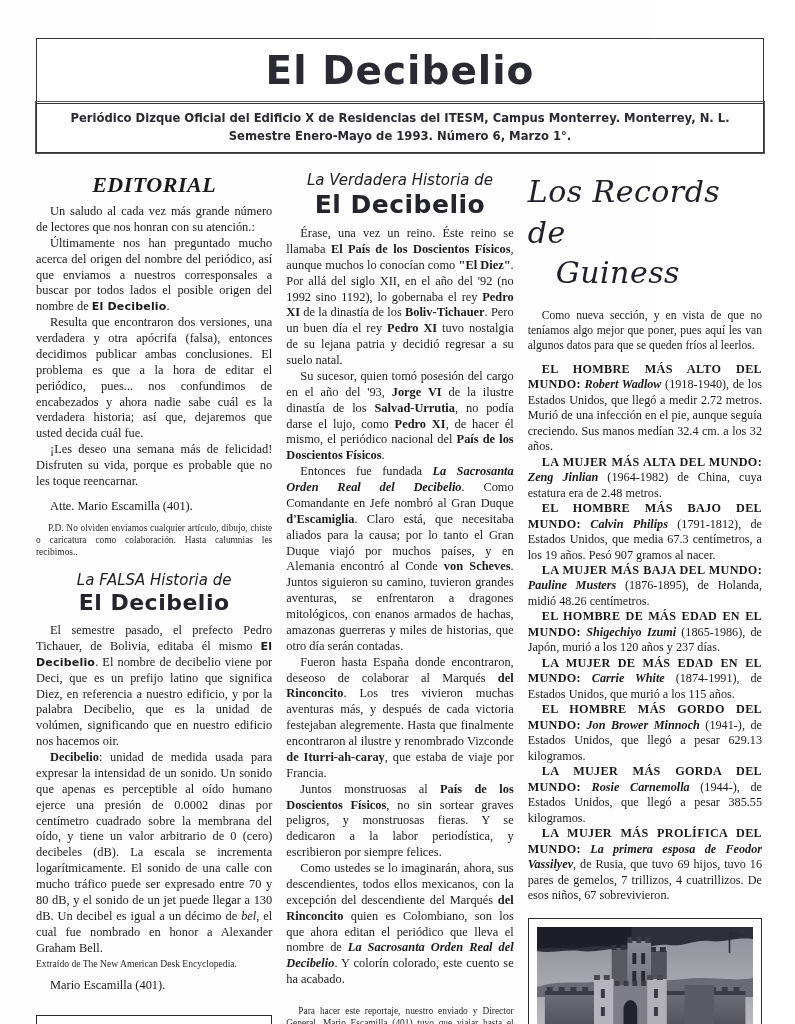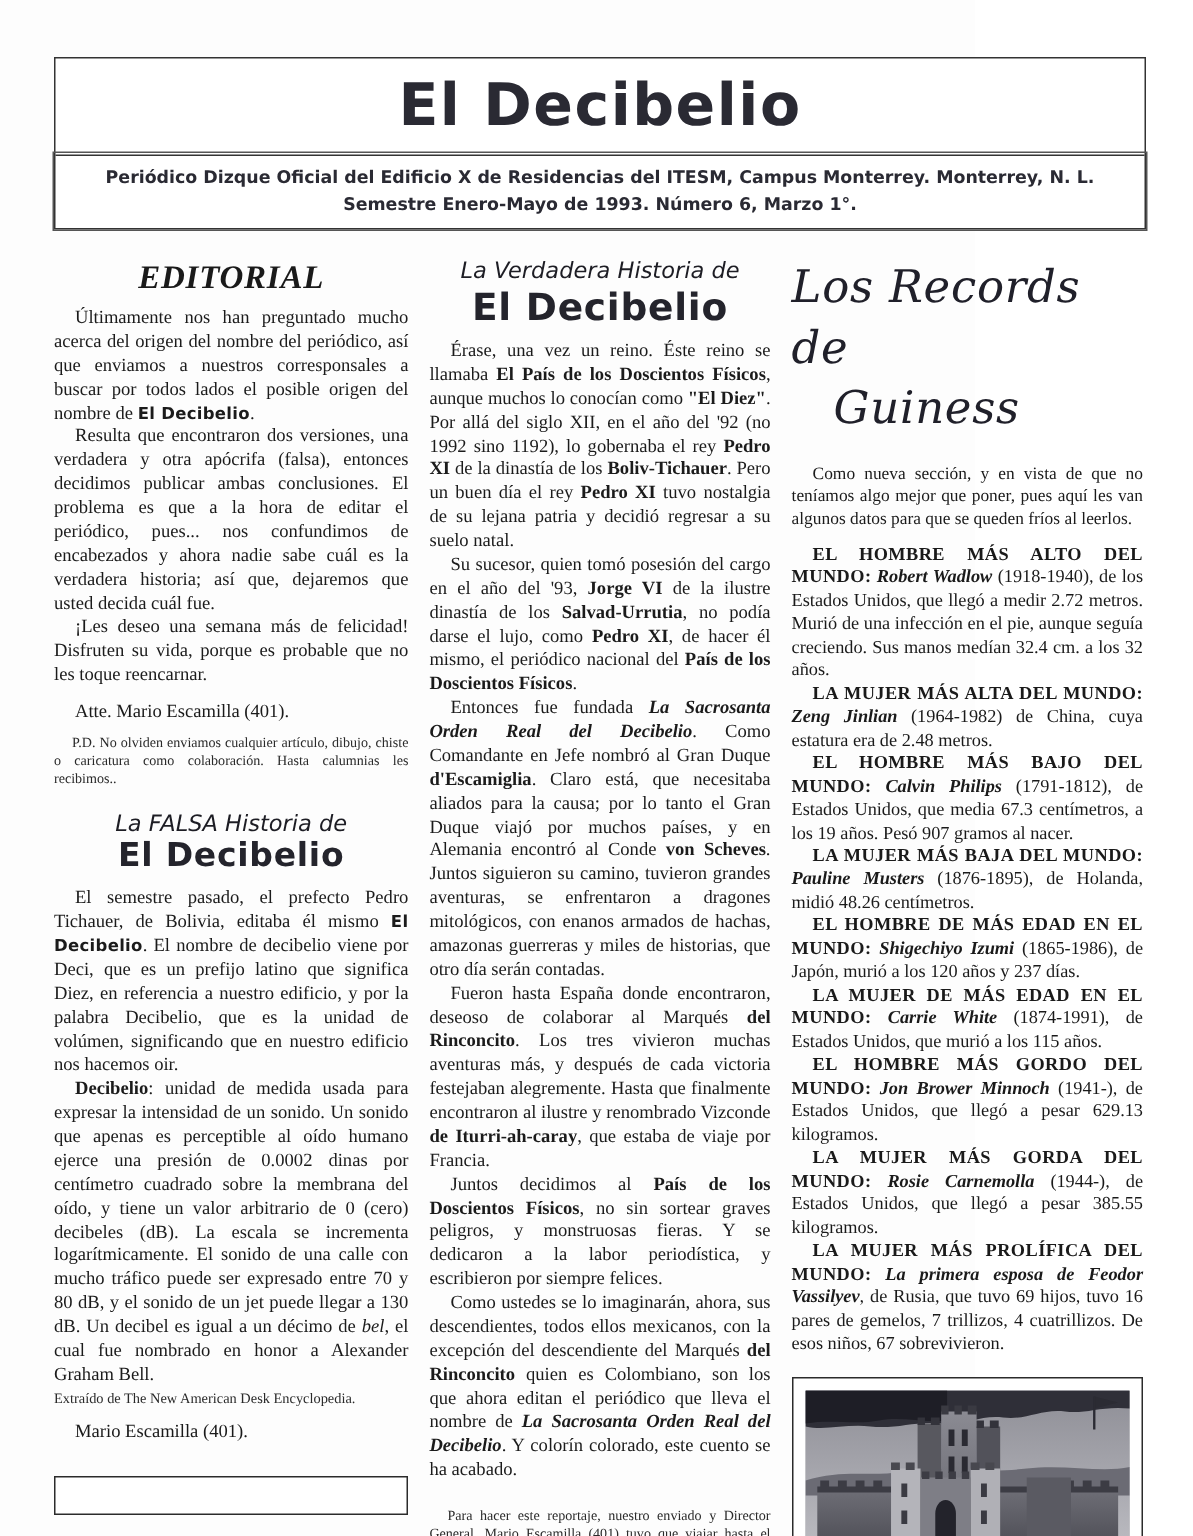--- a/index.html
+++ b/index.html
@@ -207,20 +207,21 @@
       <span class="line2">Semestre Enero-Mayo de 1993.  Número 6, Marzo 1°.</span>
     </div>
   </div>
 
   <div class="columns">
 
     <div class="col col-left">
 
       <h2 class="sec-editorial">EDITORIAL</h2>
 
+      <p class="body">Un saludo al cada vez más grande número de lectores que nos honran con su atención.:</p>
       <p class="body"><span>Últimamente nos han preguntado mucho acerca del origen del nombre del periódico, así que enviamos a nuestros corresponsales a buscar por todos lados el posible origen del nombre de </span><span class="logoinline">El Decibelio</span><span>.</span></p>
       <p class="body">Resulta que encontraron dos versiones, una verdadera y otra apócrifa (falsa), entonces decidimos publicar ambas conclusiones. El problema es que a la hora de editar el periódico, pues... nos confundimos de encabezados y ahora nadie sabe cuál es la verdadera historia; así que, dejaremos que usted decida cuál fue.</p>
       <p class="body">¡Les deseo una semana más de felicidad! Disfruten su vida, porque es probable que no les toque reencarnar.</p>
       <p class="sign">Atte. Mario Escamilla (401).</p>
       <p class="tiny">P.D. No olviden enviamos cualquier artículo, dibujo, chiste o caricatura como colaboración. Hasta calumnias les recibimos..</p>
 
       <div style="height:14px"></div>
       <div class="smallcaps-head">La FALSA Historia de</div>
       <div class="decibelio-logo small">El Decibelio</div>
 
@@ -258,21 +259,21 @@
       <div class="decibelio-logo">El Decibelio</div>
 
       <p class="body"><span>Érase, una vez un reino. Éste reino se llamaba </span><span class="b">El País de los Doscientos Físicos</span><span>, aunque muchos lo conocían como </span><span class="b">"El Diez"</span><span>. Por allá del siglo XII, en el año del '92 (no 1992 sino 1192), lo gobernaba el rey </span><span class="b">Pedro XI</span><span> de la dinastía de los </span><span class="b">Boliv-Tichauer</span><span>. Pero un buen día el rey </span><span class="b">Pedro XI</span><span> tuvo nostalgia de su lejana patria y decidió regresar a su suelo natal.</span></p>
 
       <p class="body"><span>Su sucesor, quien tomó posesión del cargo en el año del  '93, </span><span class="b">Jorge VI</span><span> de la ilustre dinastía de los </span><span class="b">Salvad-Urrutia</span><span>, no podía darse el lujo, como </span><span class="b">Pedro XI</span><span>, de hacer él mismo, el periódico nacional del </span><span class="b">País de los Doscientos Físicos</span><span>.</span></p>
 
       <p class="body"><span>Entonces fue fundada </span><span class="bi">La Sacrosanta Orden Real del Decibelio</span><span>. Como Comandante en Jefe nombró al Gran Duque </span><span class="b">d'Escamiglia</span><span>. Claro está, que necesitaba aliados para la causa; por lo tanto el Gran Duque viajó  por muchos países, y en Alemania encontró al Conde </span><span class="b">von Scheves</span><span>. Juntos siguieron su camino, tuvieron grandes aventuras, se enfrentaron a dragones mitológicos, con enanos armados de hachas, amazonas guerreras y miles de historias, que otro día serán contadas.</span></p>
 
       <p class="body"><span>Fueron hasta España donde encontraron, deseoso de colaborar al Marqués </span><span class="b">del Rinconcito</span><span>. Los tres vivieron muchas aventuras más, y después de cada victoria festejaban alegremente. Hasta que finalmente encontraron al ilustre y renombrado Vizconde </span><span class="b">de Iturri-ah-caray</span><span>, que estaba de viaje por Francia.</span></p>
 
-      <p class="body"><span>Juntos decidimos al </span><span class="b">País de los Doscientos Físicos</span><span>, no sin sortear graves peligros, y monstruosas fieras. Y se dedicaron a la labor periodística, y escribieron por siempre felices.</span></p>
+      <p class="body"><span>Juntos monstruosas al </span><span class="b">País de los Doscientos Físicos</span><span>, no sin sortear graves peligros, y monstruosas fieras. Y se dedicaron a la labor periodística, y escribieron por siempre felices.</span></p>
 
       <p class="body"><span>Como ustedes se lo imaginarán, ahora, sus descendientes, todos ellos mexicanos, con la excepción del descendiente del Marqués </span><span class="b">del Rinconcito</span><span> quien es Colombiano, son los que ahora editan el periódico que lleva el nombre de </span><span class="bi">La Sacrosanta Orden Real del Decibelio</span><span>. Y colorín colorado, este cuento se ha acabado.</span></p>
 
       <div style="height:9px"></div>
       <p class="tiny">Para hacer este reportaje, nuestro enviado y Director General, Mario Escamilla (401) tuvo que viajar hasta el Viejo Continente, donde investigó en grandes bibliotecas y archivos nacionales.</p>
 
     </div>
 
     <div class="col col-right">
 

